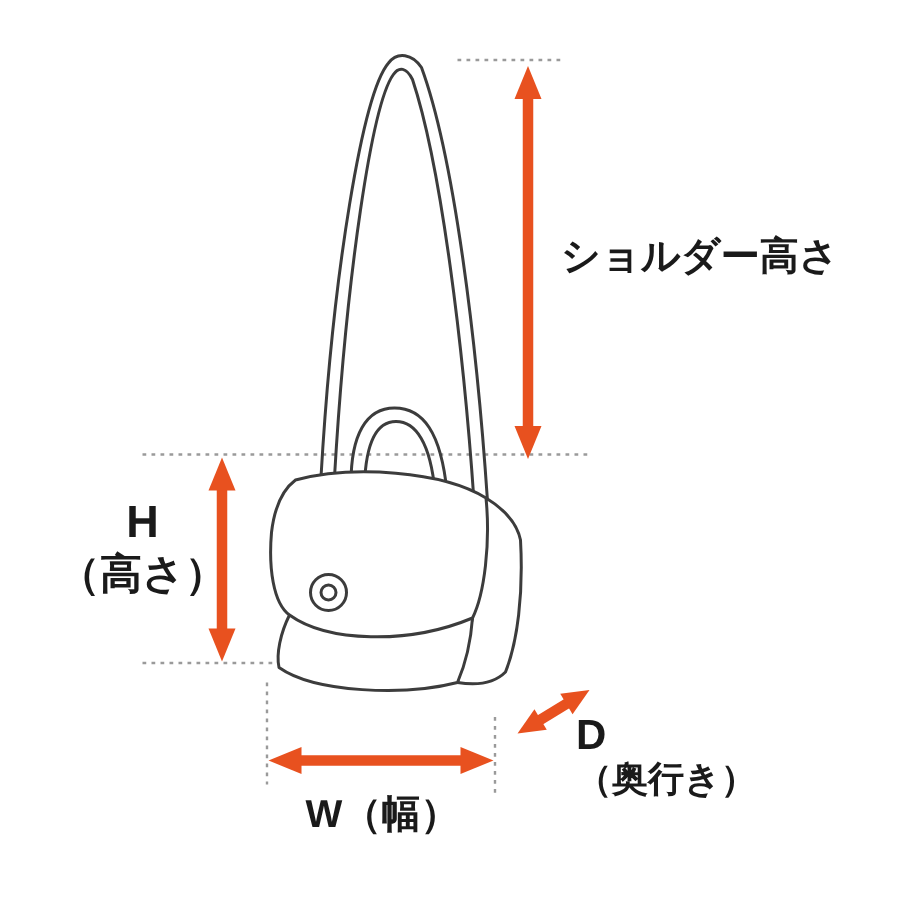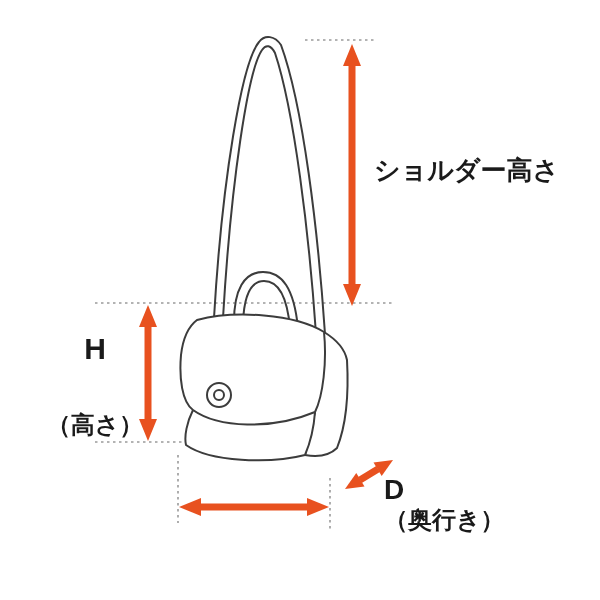--- a/index.html
+++ b/index.html
@@ -26,21 +26,21 @@
   .label {
     position: absolute;
     color: #1a1a1a;
     font-weight: 600;
     line-height: 1.15;
     white-space: nowrap;
   }
   .label-shoulder { left: 374px; top: 156px; font-size: 26px; }
   .label-h { left: 28px; top: 332px; width: 134px; text-align: center; }
   .label-h .big   { font-size: 30px; display: block; }
-  .label-h .small { font-size: 24px; display: block; margin-top: 44px; }
+  .label-h .small { font-size: 28px; display: block; }
   .label-w { left: 166px; top: 528px; width: 178px; text-align: center; font-size: 26px; }
   .label-d { left: 384px; top: 474px; text-align: left; }
   .label-d .big   { font-size: 28px; display: block; }
   .label-d .small { font-size: 24px; display: block; }
 </style>
 </head>
 <body>
 
 <div class="stage">
 
@@ -92,19 +92,20 @@
     </g>
   </svg>
 
   <div class="label label-shoulder">ショルダー高さ</div>
 
   <div class="label label-h">
     <span class="big">H</span>
     <span class="small">（高さ）</span>
   </div>
 
+  <div class="label label-w">W（幅）</div>
 
   <div class="label label-d">
     <span class="big">D</span>
     <span class="small">（奥行き）</span>
   </div>
 
 </div>
 
 </body></html>

